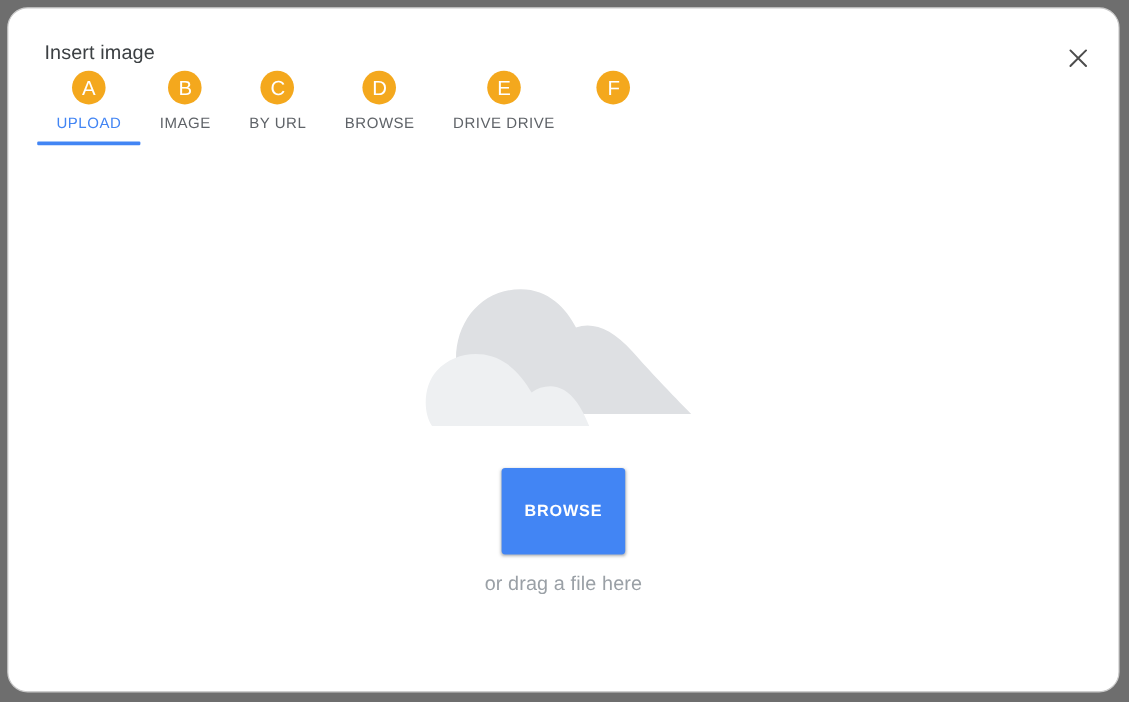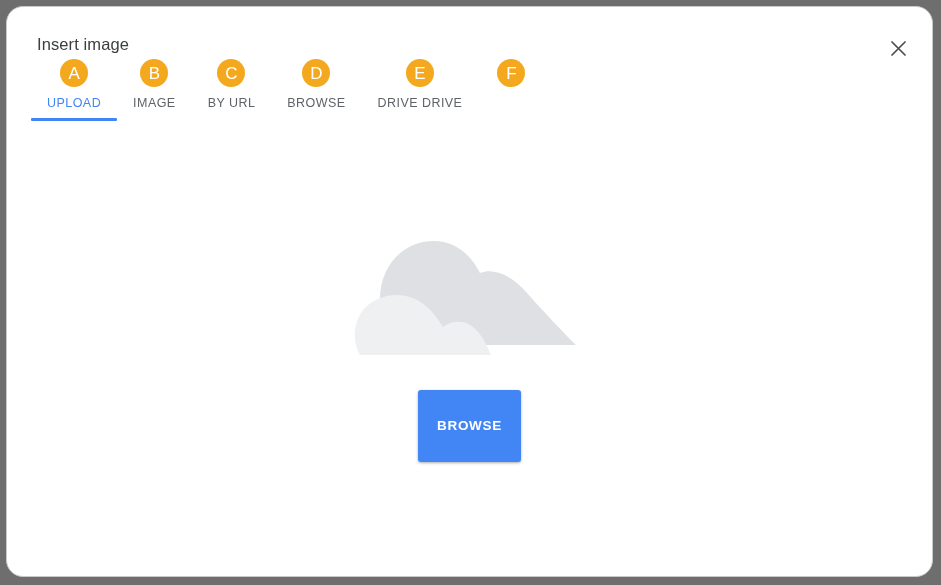--- a/index.html
+++ b/index.html
@@ -204,16 +204,17 @@
 
     <div class="cloud-art">
       <svg viewBox="0 0 232 123" width="232" height="123">
         <path d="M8 108 C8 108 3 108 3 108 L222 108 C222 108 196 82 173 56 C156 37 140 31 126 36 C118 20 103 4 80 4 C48 4 26 30 26 62 C26 80 16 98 8 108 Z" fill="#dee0e3"></path>
         <path d="M6 118 C-2 106 -1 84 10 72 C25 55 52 54 68 66 C78 73 84 82 89 90 C97 84 108 83 116 88 C124 93 130 101 137 118 Z" fill="#eef0f2"></path>
       </svg>
     </div>
 
     <button class="browse-button">BROWSE</button>
 
+    <div class="drag-hint">or drag a file here</div>
 
   </div>
 
 </div>
 
 </body></html>

